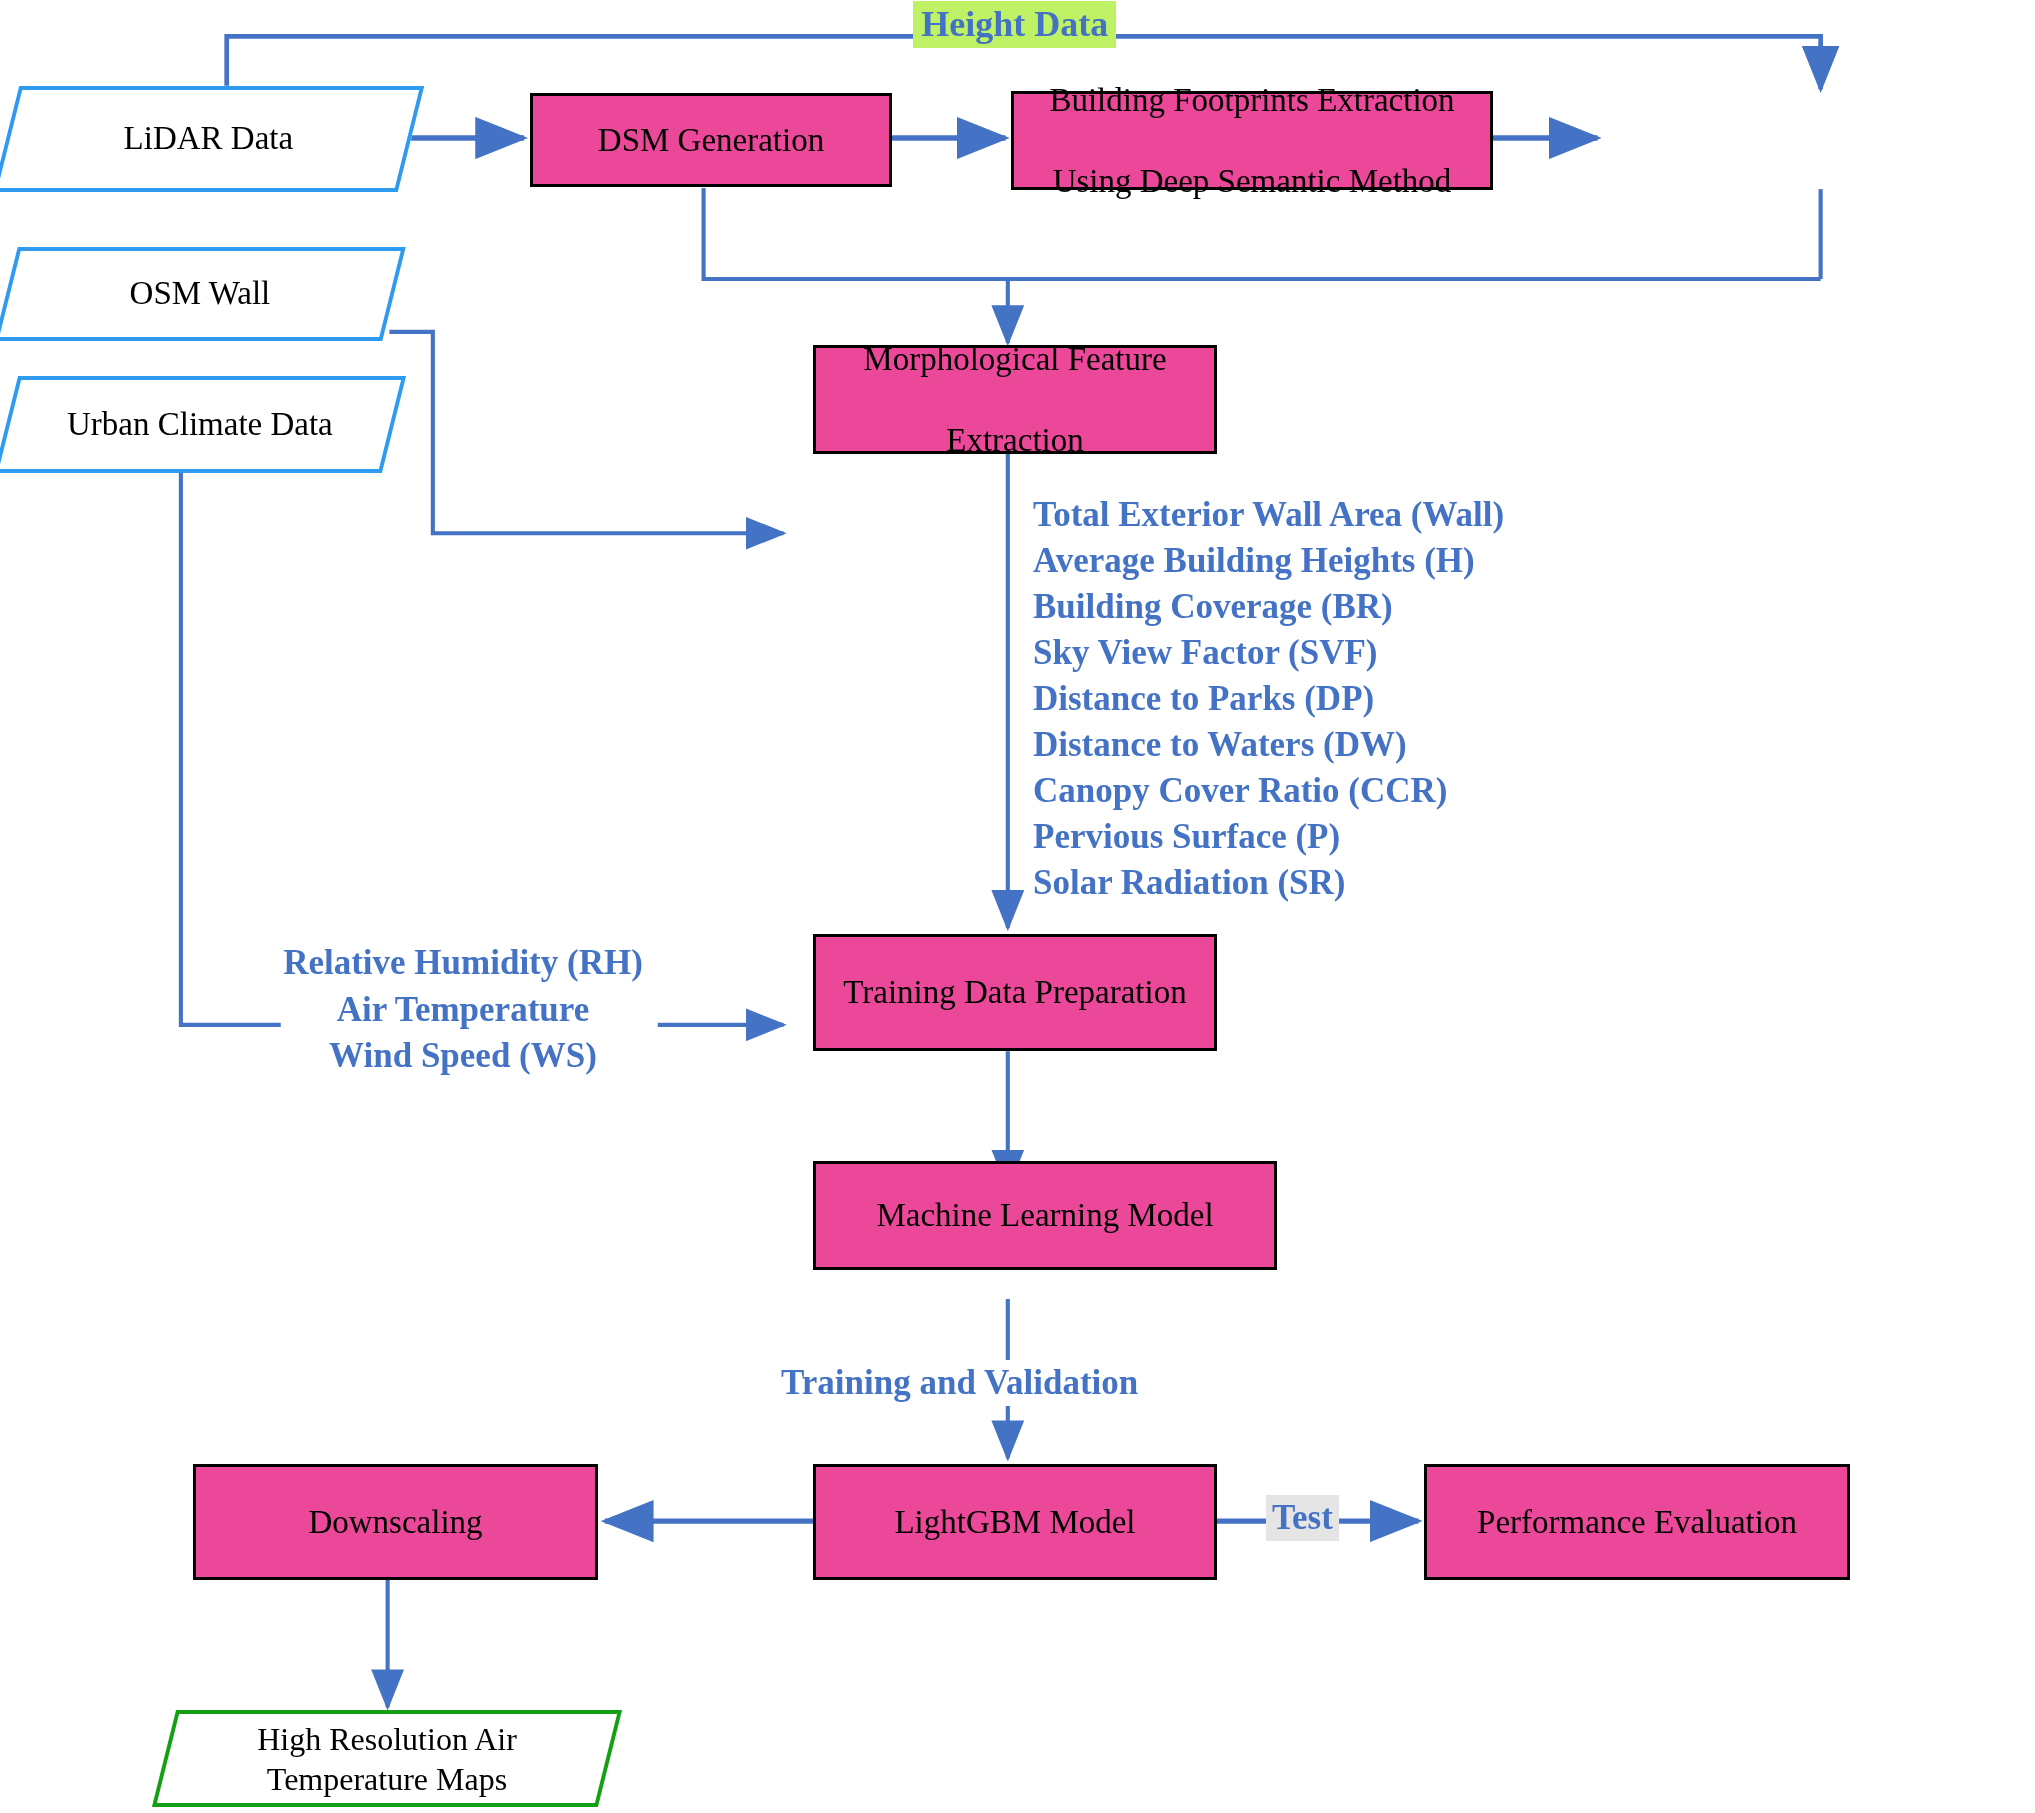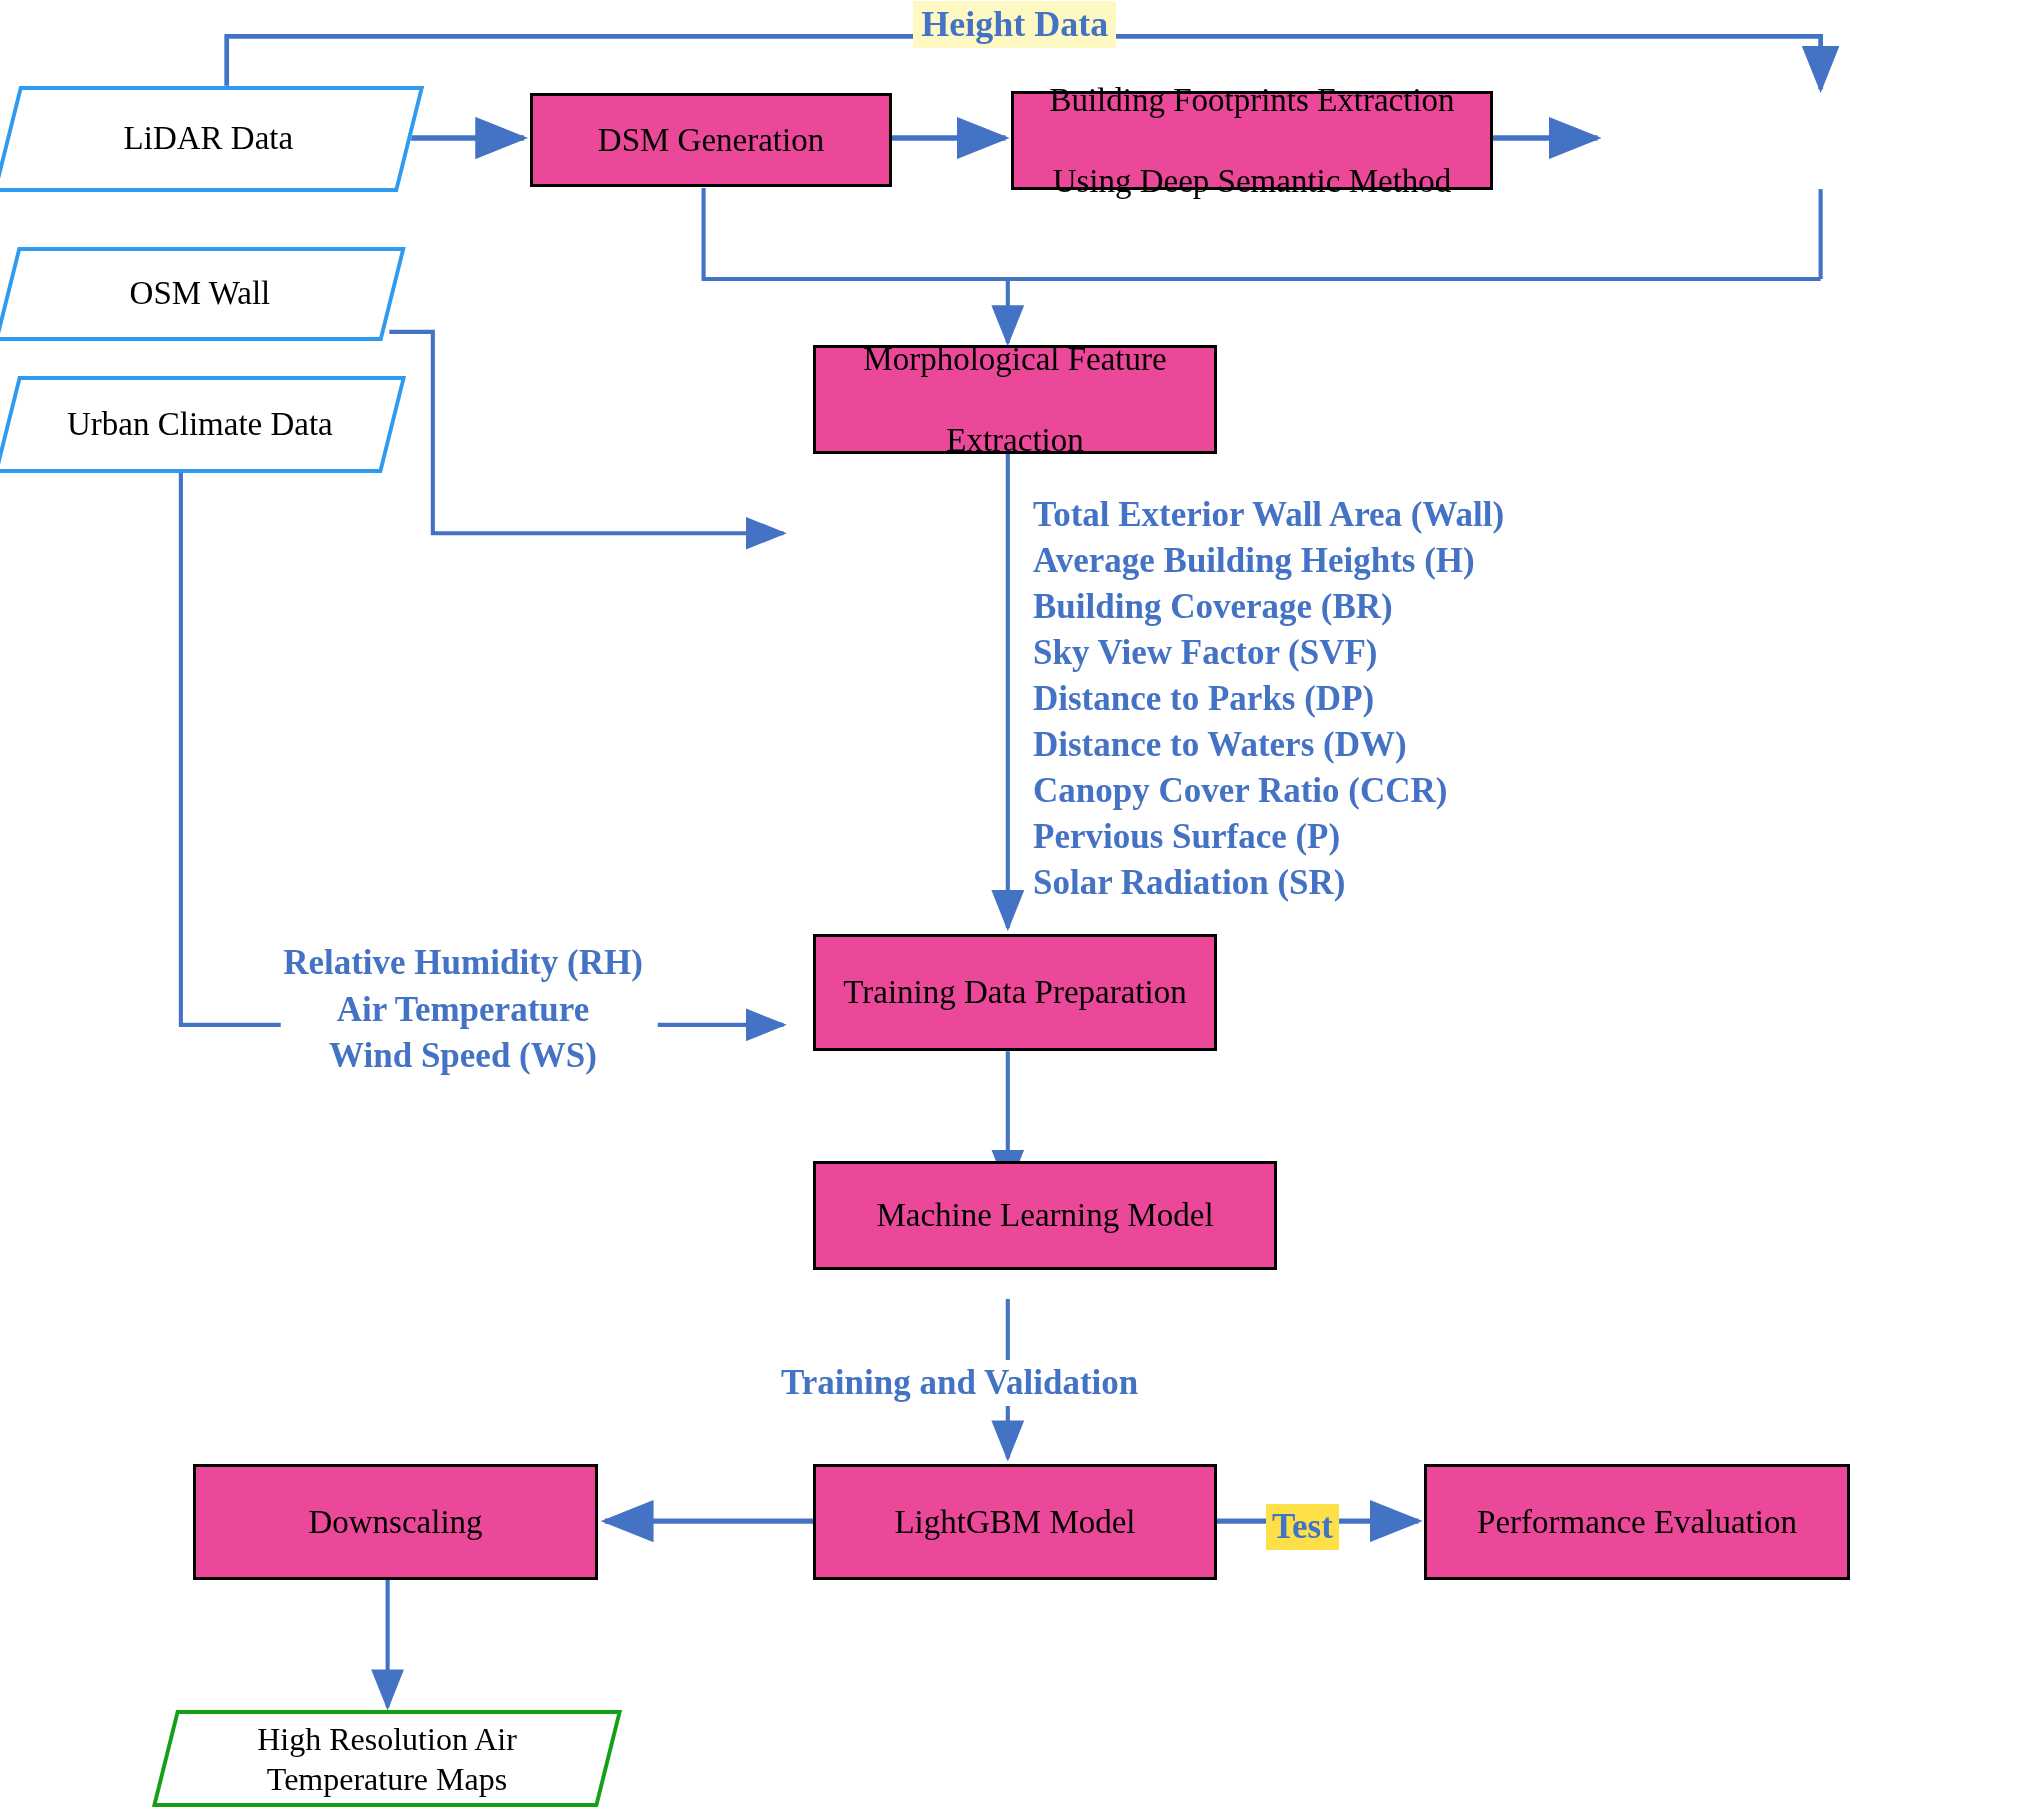--- a/index.html
+++ b/index.html
@@ -59,21 +59,21 @@
     position:absolute;
     color:#4472C4;
     font-weight:bold;
     font-family:"Liberation Serif","DejaVu Serif",serif;
     line-height:1.30;
     white-space:nowrap;
   }
   #height-data-label{
     font-size:36px;
     left:913px;top:1.2px;
-    background:#fef9c3;
+    background:#bef264;
     padding:0 8.2px;
   }
   #feature-list{
     font-size:35px;
     left:1033px;top:492px;
     line-height:1.315;
     text-align:left;
   }
   #feature-list div{white-space:nowrap;}
   #climate-list{
@@ -85,23 +85,22 @@
   }
   #training-validation-label{
     font-size:35px;
     left:774px;top:1360px;
     background:#ffffff;
     padding:0 7px;
   }
   #test-label{
     font-size:35px;
     left:1266px;top:1495px;
-    background:#fde047;
+    background:#e5e5e5;
     padding:0 5.9px;
-    margin-top:9px;
   }
 </style>
 </head>
 <body>
 
 <div id="page">
 
   <svg id="wires" viewBox="0 0 3465 3087" xmlns="http://www.w3.org/2000/svg">
     <defs>
       <marker id="ah" markerWidth="10" markerHeight="8" refX="9.2" refY="4" orient="auto" markerUnits="strokeWidth">

